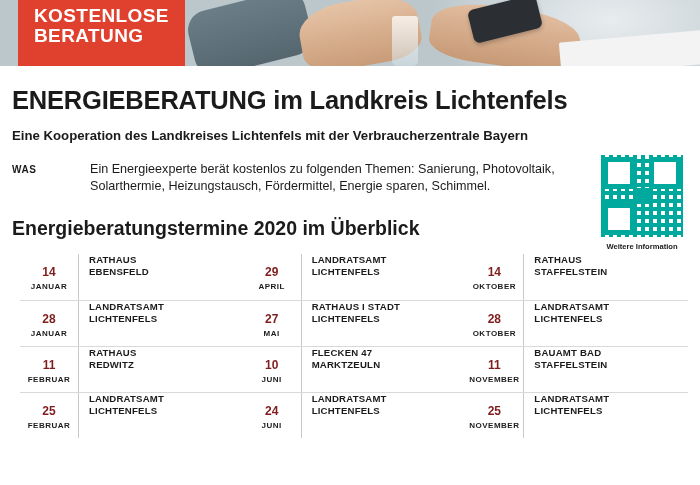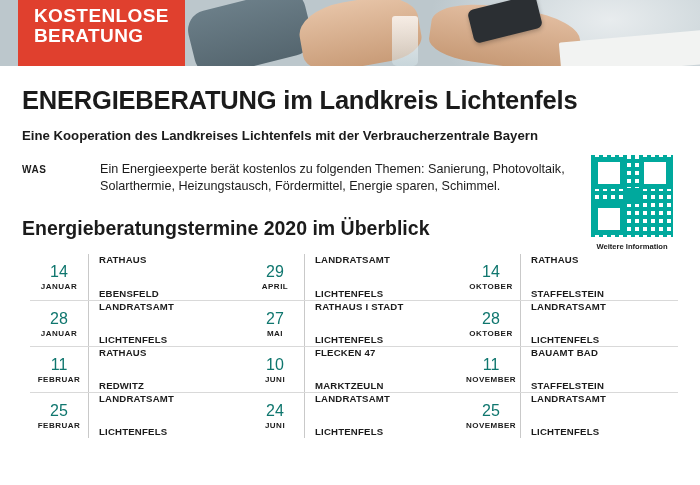--- a/index.html
+++ b/index.html
@@ -84,21 +84,21 @@
     color: #ffffff;
     padding: 6px 16px 24px 16px;
     font-weight: bold;
     font-size: 19px;
     line-height: 20px;
     letter-spacing: .4px;
   }
   .badge-line { display: block; white-space: nowrap; }
 
   
-  .content { padding: 0 22px; }
+  .content { padding: 0 12px; }
 
   .main-title {
     margin: 20px 0 0 0;
     font-size: 25.5px;
     font-weight: bold;
     letter-spacing: -0.2px;
     color: #1b1b1b;
   }
   .subtitle {
     margin: 13px 0 0 0;
@@ -208,44 +208,44 @@
     padding-right: 10px;
     box-sizing: border-box;
   }
   .cell.first-row { border-top: none; }
   .date {
     width: 58px;
     flex: 0 0 58px;
     text-align: center;
   }
   .day {
-    font-size: 16px;
-    font-weight: normal;
+    font-size: 12px;
+    font-weight: bold;
     line-height: 18px;
-    color: #0f766e;
+    color: #7f1d1d;
   }
   .month {
     font-size: 8px;
     font-weight: bold;
     letter-spacing: .5px;
     color: #1b1b1b;
     margin-top: 1px;
   }
   .venue {
     border-left: 1px solid #c9c9c9;
     padding-left: 10px;
     font-size: 9.6px;
     font-weight: bold;
     line-height: 12px;
     letter-spacing: .2px;
     color: #1b1b1b;
     align-self: stretch;
     display: flex;
     flex-direction: column;
-    justify-content: space-between;
+    justify-content: flex-start;
   }
 </style>
 </head>
 <body>
 
 <div class="hero">
   <div class="hero-photo">
     <div class="hero-plant"></div>
     <div class="hero-sleeve"></div>
     <div class="hero-arm arm1"></div>

